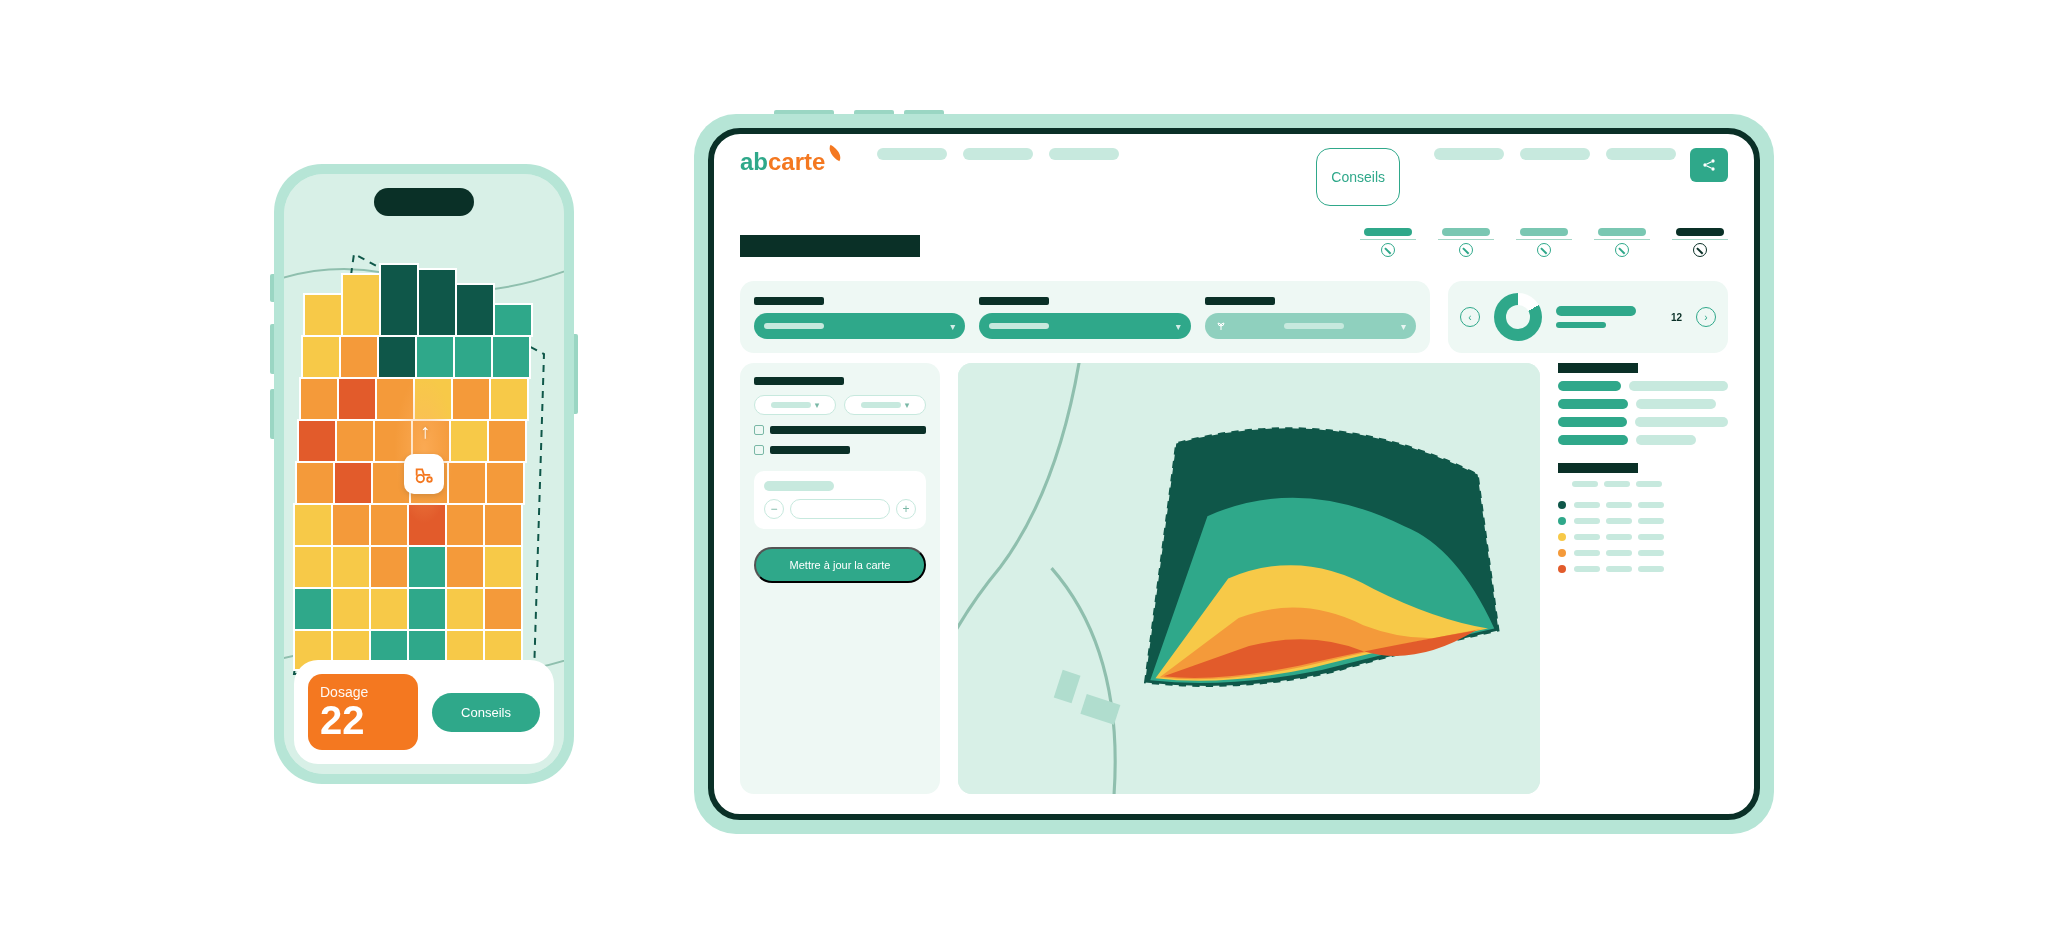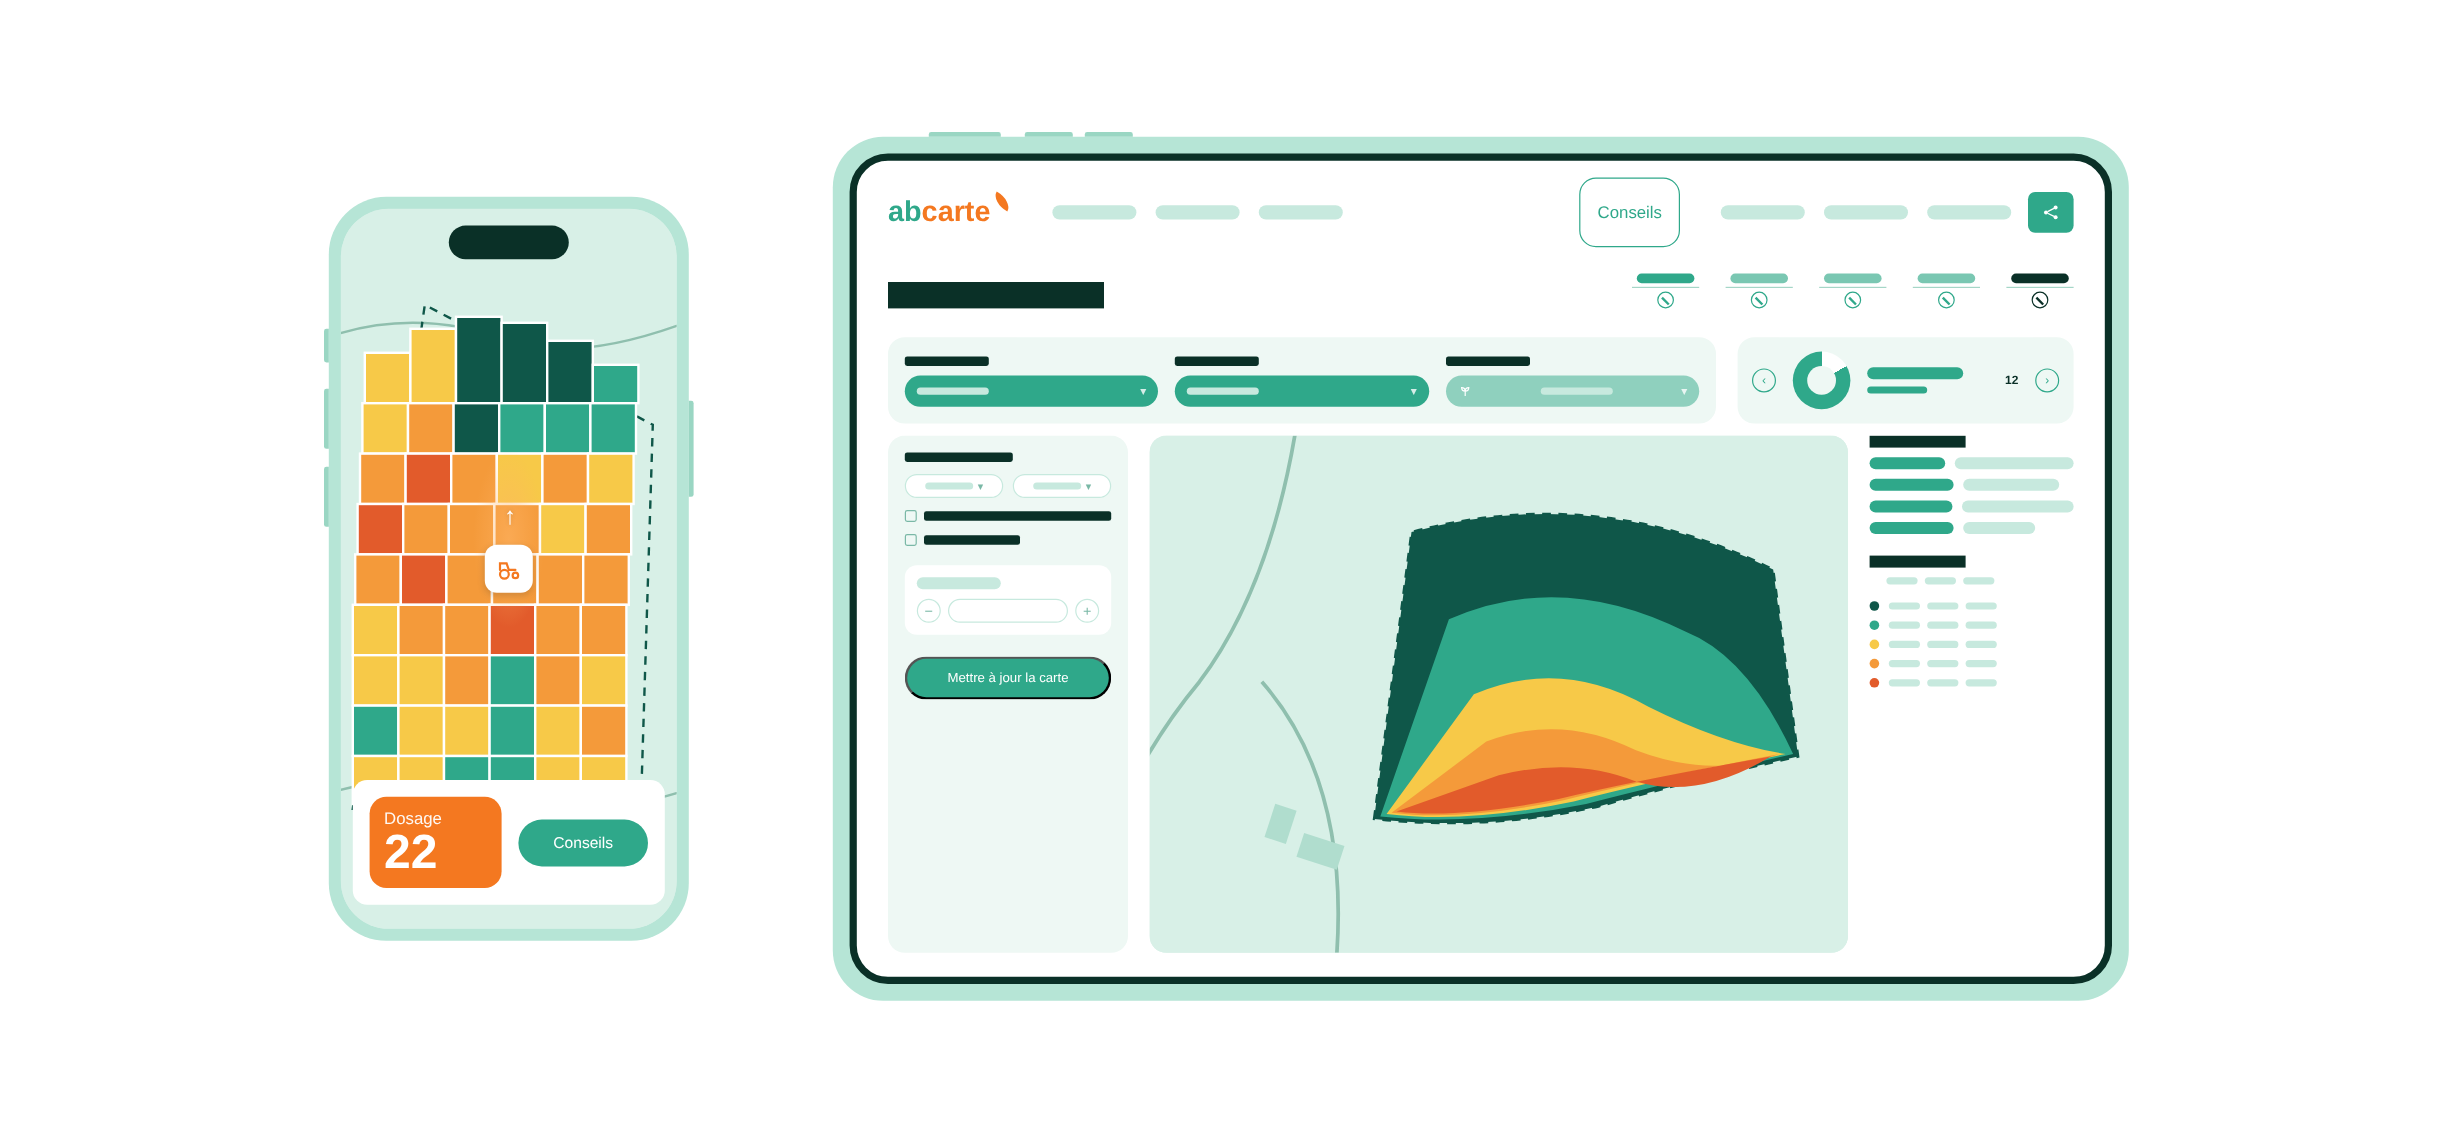--- a/index.html
+++ b/index.html
@@ -65,23 +65,23 @@
 
   .phone-map {
     position: absolute;
     inset: 0;
   }
 
   .phone-bottom {
     position: absolute;
     left: 10px;
     right: 10px;
-    bottom: 20px;
+    bottom: 10px;
     background: #ffffff;
-    border-radius: 12px;
+    border-radius: 24px;
     padding: 14px;
     display: flex;
     gap: 14px;
     align-items: stretch;
     z-index: 40;
   }
   .dosage-card {
     flex: 0 0 110px;
     background: #f47820;
     border-radius: 14px;
@@ -164,21 +164,20 @@
     height: 4px;
     background: #9ad6c3;
     border-radius: 2px 2px 0 0;
   }
   .tbt1 { left: 80px; width: 60px; }
   .tbt2 { left: 160px; width: 40px; }
   .tbt3 { left: 210px; width: 40px; }
 
   .tab-header {
     display: flex;
-    align-items: center;
     padding: 14px 26px;
     gap: 14px;
   }
   .logo {
     font-size: 24px;
     font-weight: 800;
     display: flex;
     align-items: baseline;
   }
   .logo .a { color: #2fa88a; }

